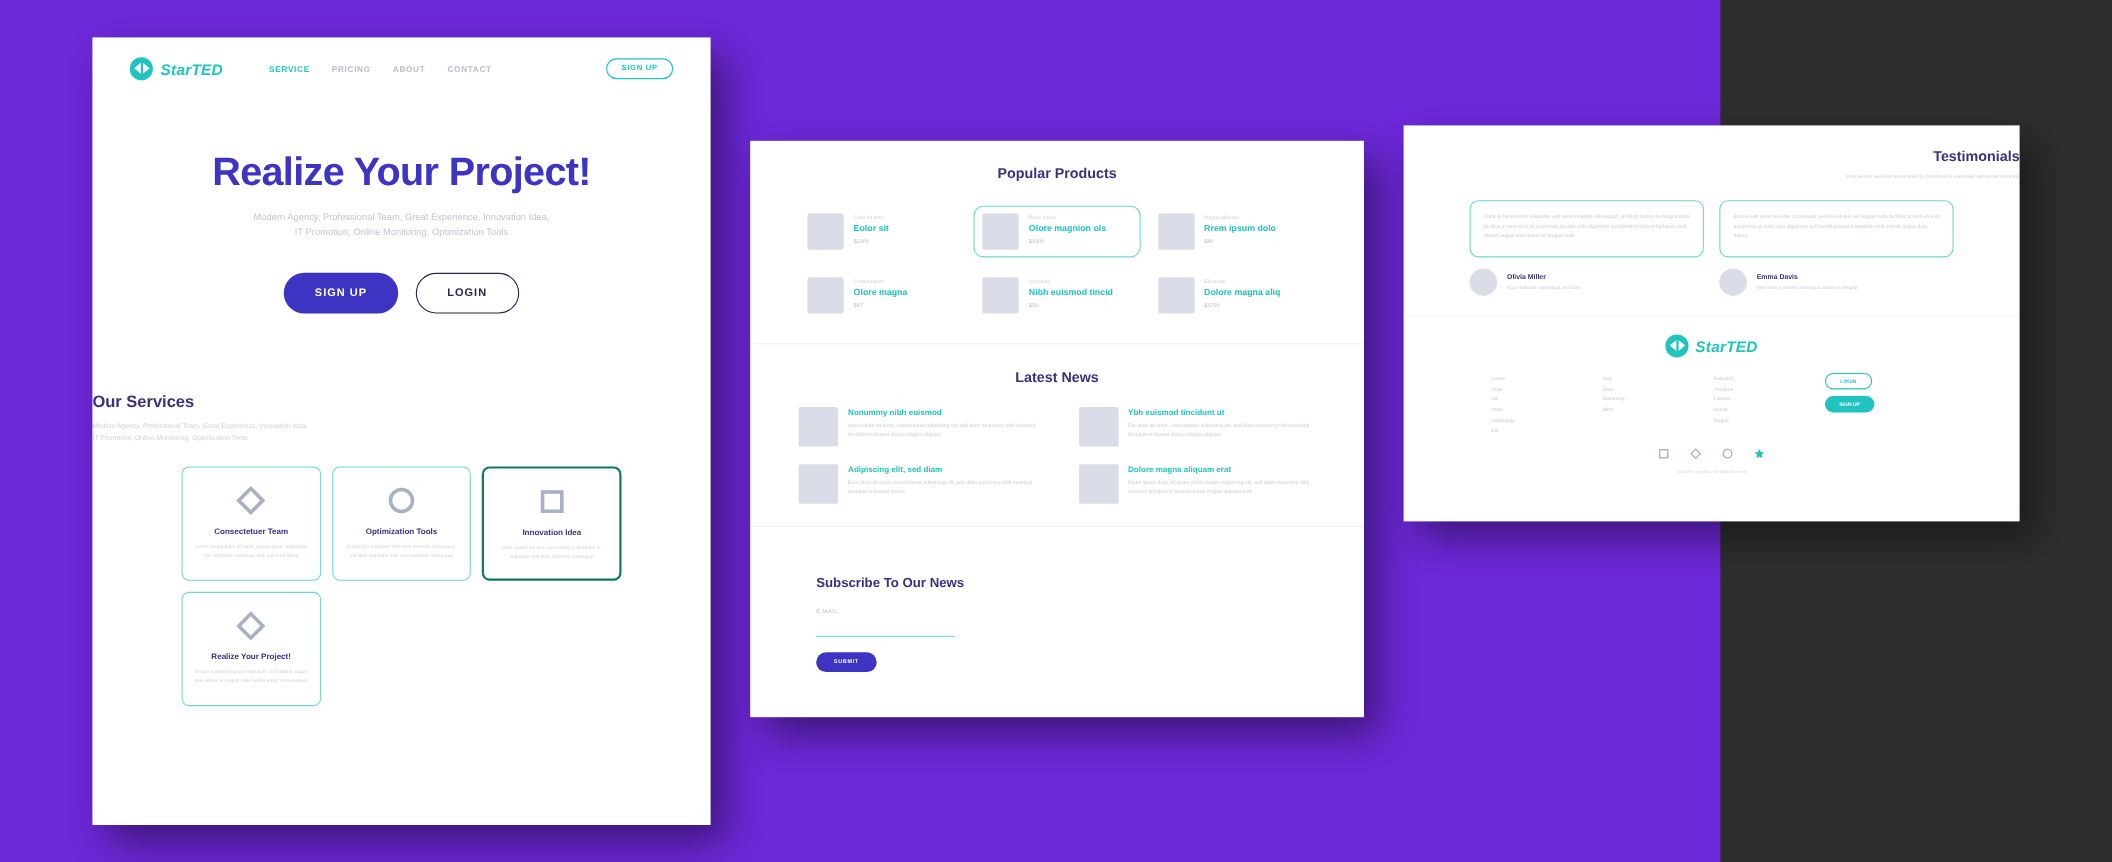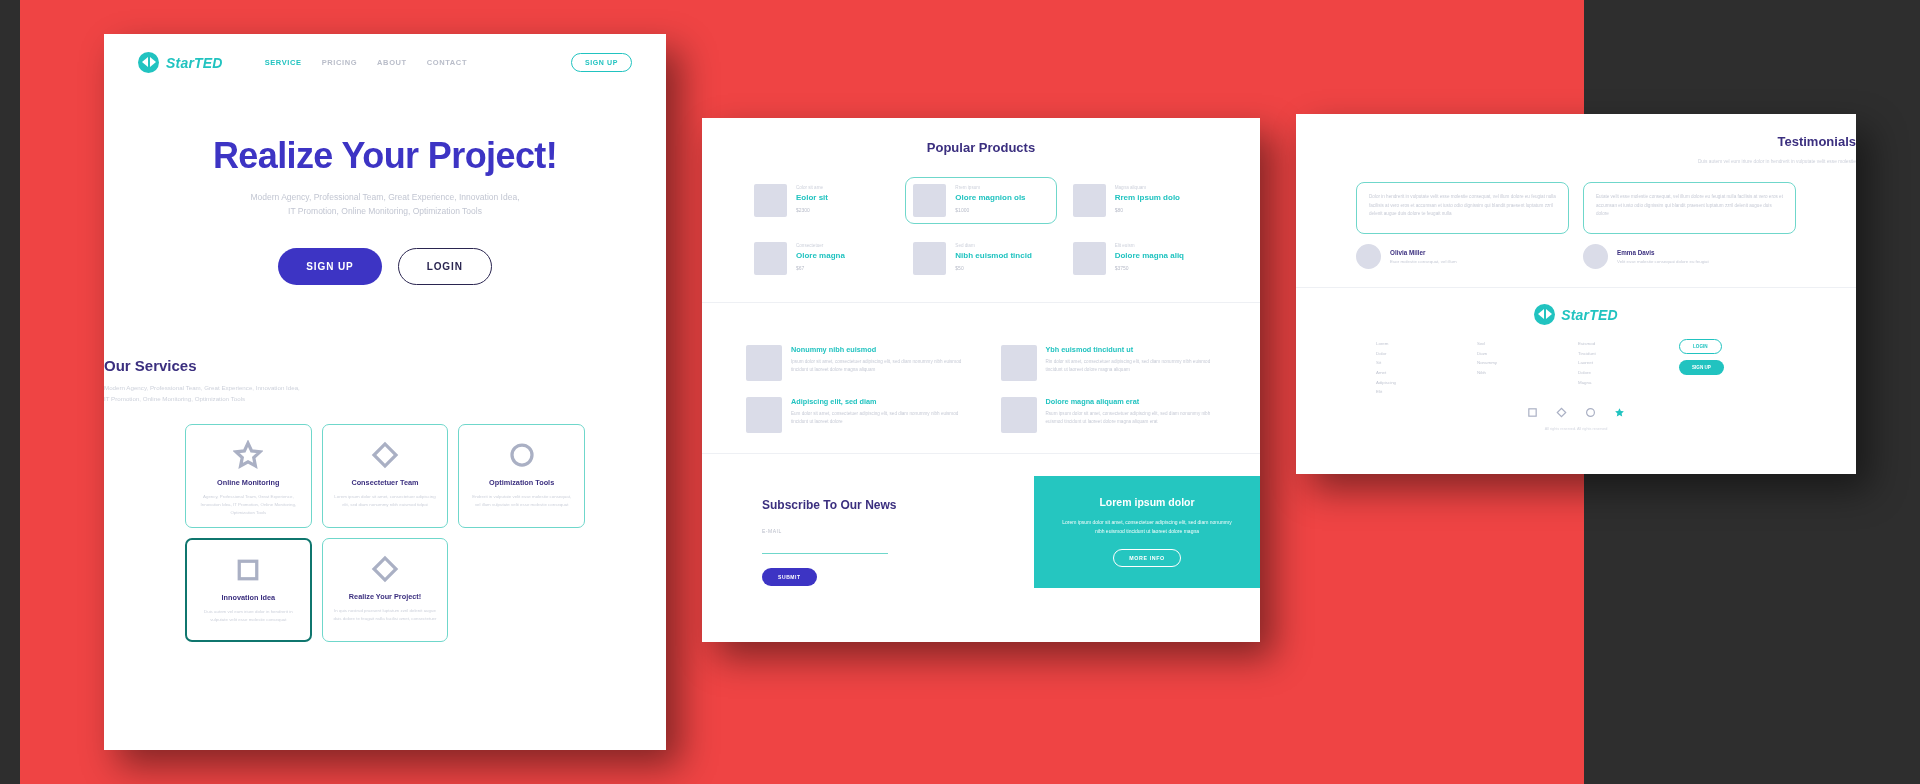--- a/index.html
+++ b/index.html
@@ -2,21 +2,21 @@
 <html><head>
 <meta charset="utf-8">
 <style>
   * { box-sizing: border-box; margin: 0; padding: 0; }
   html, body {
     width: 1920px; height: 784px;
     background: #2e2e2e;
     font-family: "Liberation Sans", sans-serif;
     overflow: hidden;
   }
-  .stage { position: relative; width: 1564px; height: 784px; background: #ef4444; margin-left: 20px; }
+  .stage { position: relative; width: 1564px; height: 784px; background: #6d28d9; }
 
   
   .panel {
     position: absolute;
     background: #ffffff;
     box-shadow: 14px 16px 34px rgba(0,0,0,.45);
     overflow: hidden;
   }
 
   
@@ -80,21 +80,21 @@
     height: 104px; padding: 13px 10px 0 10px; text-align: center; cursor: pointer;
   }
   .svc-card.hi { border: 2px solid #0f766e; }
   .svc-ico { height: 34px; display: flex; align-items: center; justify-content: center; }
   .svc-card h3 { font-size: 7.3px; font-weight: bold; color: #3b2f7f; margin-top: 6px; }
   .svc-card p  { font-size: 4.4px; line-height: 1.75; color: #cdd1db; margin-top: 6px; }
 
   .g { fill: none; stroke: #aab0c4; stroke-width: 2.6; }
 
   
-  #panel-mid { left: 682px; top: 118px; width: 558px; height: 524px; }
+  #panel-mid { left: 682px; top: 128px; width: 558px; height: 524px; }
   .sect { padding: 22px 0 0 0; }
   .sect-title { text-align: center; font-size: 13px; font-weight: bold; color: #3b2f7f; }
   .divider { height: 1px; background: #eef0f4; margin-top: 20px; }
 
   .prod-grid {
     margin: 22px auto 0 auto; width: 470px;
     display: grid; grid-template-columns: repeat(3, 1fr); gap: 11px 8px;
   }
   .prod {
     display: flex; gap: 9px; padding: 6px 7px; border-radius: 9px;
@@ -216,59 +216,50 @@
       <p>
         <span>Modern Agency, Professional Team, Great Experience, Innovation Idea,</span><br>
         <span>IT Promotion, Online Monitoring, Optimization Tools</span>
       </p>
     </div>
 
     <div class="svc-grid">
       <div class="svc-card">
         <div class="svc-ico">
           <svg width="30" height="30" viewBox="0 0 24 24">
-              <path class="g" d="M12 2.5l2.9 6.2 6.6.8-4.9 4.6 1.3 6.6L12 17.4 6.1 20.7l1.3-6.6L2.5 9.5l6.6-.8z"></path>
+              <rect class="g" x="5.8" y="5.8" width="12.4" height="12.4" transform="rotate(45 12 12)"></rect>
             </svg>
         </div>
-        <h3>Online Monitoring</h3>
-        <p>Agency, Professional Team, Great Experience, Innovation Idea, IT Promotion, Online Monitoring, Optimization Tools</p>
+        <h3>Consectetuer Team</h3>
+        <p>Lorem ipsum dolor sit amet, consectetuer adipiscing elit, sed diam nonummy nibh euismod tidpat</p>
+      </div>
+      <div class="svc-card">
+        <div class="svc-ico">
+          <svg width="30" height="30" viewBox="0 0 24 24">
+              <circle class="g" cx="12" cy="12" r="8"></circle>
+            </svg>
+        </div>
+        <h3>Optimization Tools</h3>
+        <p>Endrerit in vulputate velit esse molestie consequat, vel illum vulputate velit esse molestie consequat</p>
+      </div>
+      <div class="svc-card hi">
+        <div class="svc-ico">
+          <svg width="30" height="30" viewBox="0 0 24 24">
+              <rect class="g" x="5" y="5" width="14" height="14"></rect>
+            </svg>
+        </div>
+        <h3>Innovation Idea</h3>
+        <p>Duis autem vel eum iriure dolor in hendrerit in vulputate velit esse molestie consequat</p>
       </div>
       <div class="svc-card">
         <div class="svc-ico">
           <svg width="30" height="30" viewBox="0 0 24 24">
               <rect class="g" x="5.8" y="5.8" width="12.4" height="12.4" transform="rotate(45 12 12)"></rect>
             </svg>
         </div>
-        <h3>Consectetuer Team</h3>
-        <p>Lorem ipsum dolor sit amet, consectetuer adipiscing elit, sed diam nonummy nibh euismod tidpat</p>
-      </div>
-      <div class="svc-card">
-        <div class="svc-ico">
-          <svg width="30" height="30" viewBox="0 0 24 24">
-              <circle class="g" cx="12" cy="12" r="8"></circle>
-            </svg>
-        </div>
-        <h3>Optimization Tools</h3>
-        <p>Endrerit in vulputate velit esse molestie consequat, vel illum vulputate velit esse molestie consequat</p>
-      </div>
-      <div class="svc-card hi">
-        <div class="svc-ico">
-          <svg width="30" height="30" viewBox="0 0 24 24">
-              <rect class="g" x="5" y="5" width="14" height="14"></rect>
-            </svg>
-        </div>
-        <h3>Innovation Idea</h3>
-        <p>Duis autem vel eum iriure dolor in hendrerit in vulputate velit esse molestie consequat</p>
-      </div>
-      <div class="svc-card">
-        <div class="svc-ico">
-          <svg width="30" height="30" viewBox="0 0 24 24">
-              <rect class="g" x="5.8" y="5.8" width="12.4" height="12.4" transform="rotate(45 12 12)"></rect>
-            </svg>
-        </div>
         <h3>Realize Your Project!</h3>
         <p>In quis nostrud praesent luptatum zzril delenit augue duis dolore te feugait nulla facilisi amet, consectetuer</p>
       </div>
     </div>
   </div>
 
   <div class="panel" id="panel-mid">
     <div class="sect">
       <div class="sect-title">Popular Products</div>
       <div class="prod-grid">
@@ -319,20 +310,21 @@
             <div class="prod-name">Dolore magna aliq</div>
             <div class="prod-price">$3750</div>
           </div>
         </div>
       </div>
     </div>
 
     <div class="divider"></div>
 
     <div class="sect">
+      <div class="sect-title">Latest News</div>
       <div class="news-grid">
         <div class="news">
           <div class="thumb"></div>
           <div>
             <div class="news-title">Nonummy nibh euismod</div>
             <div class="news-body">Ipsum dolor sit amet, consectetuer adipiscing elit, sed diam nonummy nibh euismod tincidunt ut laoreet dolore magna aliquam</div>
           </div>
         </div>
         <div class="news">
           <div class="thumb"></div>
@@ -360,25 +352,20 @@
 
     <div class="divider"></div>
 
     <div class="footer-row">
       <div class="sub">
         <h3>Subscribe To Our News</h3>
         <div class="sub-label">E-MAIL</div>
         <input class="sub-input" type="text" placeholder="" style="">
         <br>
         <button class="sub-btn">SUBMIT</button>
-      </div>
-      <div class="promo">
-        <h3>Lorem ipsum dolor</h3>
-        <p>Lorem ipsum dolor sit amet, consectetuer adipiscing elit, sed diam nonummy nibh euismod tincidunt ut laoreet dolore magna</p>
-        <button class="promo-btn">MORE INFO</button>
       </div>
     </div>
   </div>
 
   <div class="panel" id="panel-right">
     <div class="tst-head">
       <h2>Testimonials</h2>
       <p>Duis autem vel eum iriure dolor in hendrerit in vulputate velit esse molestie</p>
     </div>
 

